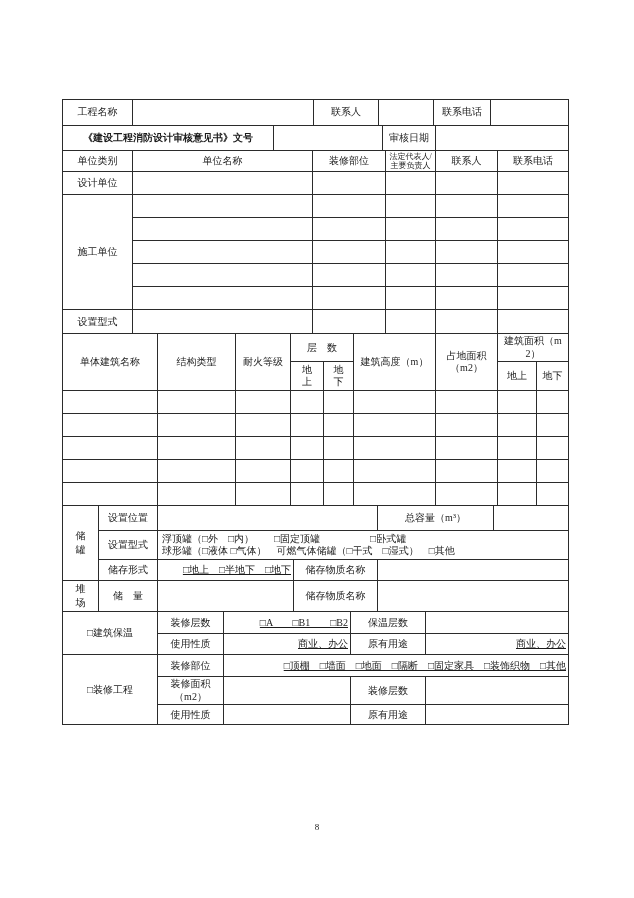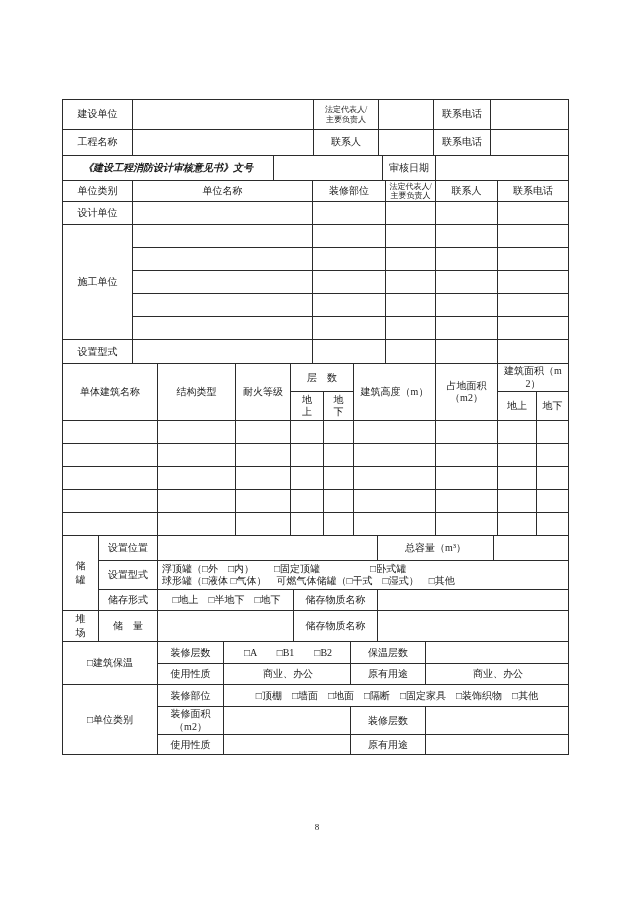--- a/index.html
+++ b/index.html
@@ -14,24 +14,24 @@
   table { border-collapse:collapse; table-layout:fixed; width:506px; }
   table + table { margin-top:-1px; }
   td {
     border:1px solid #2b2b2b;
     font-size:10px; line-height:1.25;
     text-align:center; vertical-align:middle;
     padding:1px 2px; overflow:hidden;
     word-break:break-all;
   }
   .lbl { text-align:center; }
-  .left { text-align:center; padding-left:4px; }
+  .left { text-align:right; padding-left:4px;text-decoration:underline; }
   .small { font-size:8px; line-height:1.15; }
   .small span { display:inline-block; max-width:50px; }
-  .bold { font-weight:bold;font-style:italic; }
+  .bold { font-weight:bold; }
   .vert span { display:inline-block; width:1em; line-height:1.4; }
   .stack span { display:inline-block; width:1em; line-height:1.15; }
   .narrow span { display:inline-block; max-width:48px; }
   .twoline div { text-align:left; padding-left:2px; }
   .pagenum {
     position:absolute; left:0; right:0; top:822px;
     text-align:center; font-size:9px;
     font-family:"Liberation Serif","DejaVu Serif",serif;
   }
 </style>
@@ -44,28 +44,20 @@
     <table>
       <colgroup>
           <col style="width:70px">
           <col style="width:181px">
           <col style="width:65px">
           <col style="width:55px">
           <col style="width:57px">
           <col style="width:78px">
         </colgroup>
       <tbody>
-          <tr style="height:30px">
-        <td class="lbl">建设单位</td>
-        <td></td>
-        <td class="lbl small"><span>法定代表人/主要负责人</span></td>
-        <td></td>
-        <td class="lbl">联系电话</td>
-        <td></td>
-      </tr>
       <tr style="height:26px">
         <td class="lbl">工程名称</td>
         <td></td>
         <td class="lbl">联系人</td>
         <td></td>
         <td class="lbl">联系电话</td>
         <td></td>
       </tr>
     </tbody>
       </table>
@@ -304,21 +296,21 @@
         <td class="lbl">保温层数</td>
         <td></td>
       </tr>
       <tr style="height:21px">
         <td class="lbl">使用性质</td>
         <td class="left">商业、办公</td>
         <td class="lbl">原有用途</td>
         <td class="left">商业、办公</td>
       </tr>
       <tr style="height:22px">
-        <td class="lbl" rowspan="3">□单位类别</td>
+        <td class="lbl" rowspan="3">□装修工程</td>
         <td class="lbl">装修部位</td>
         <td colspan="3" class="left">□顶棚　□墙面　□地面　□隔断　□固定家具　□装饰织物　□其他</td>
       </tr>
       <tr style="height:28px">
         <td class="lbl narrow"><span>装修面积（m2）</span></td>
         <td></td>
         <td class="lbl">装修层数</td>
         <td></td>
       </tr>
       <tr style="height:20px">

